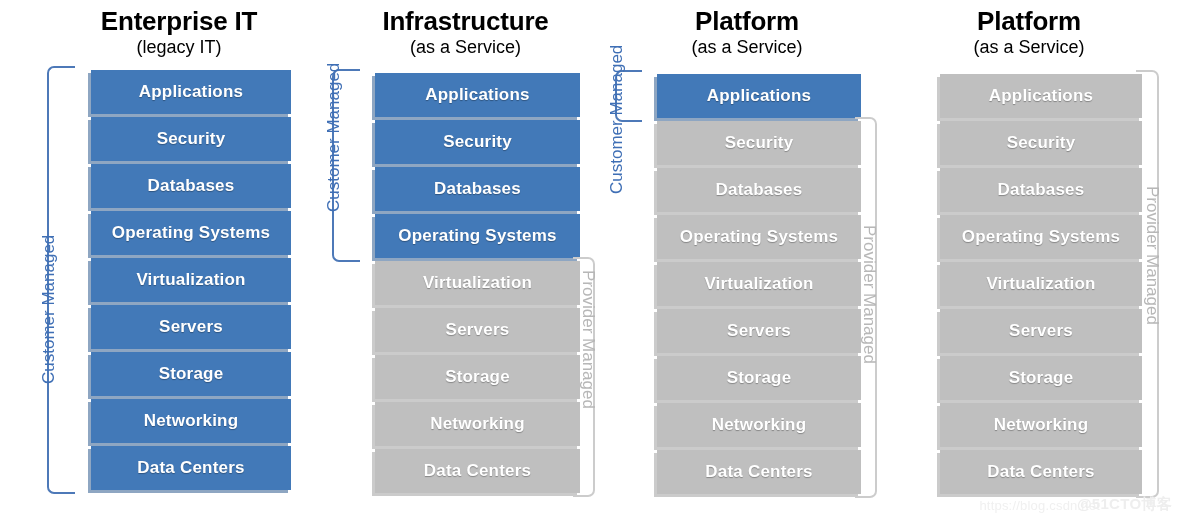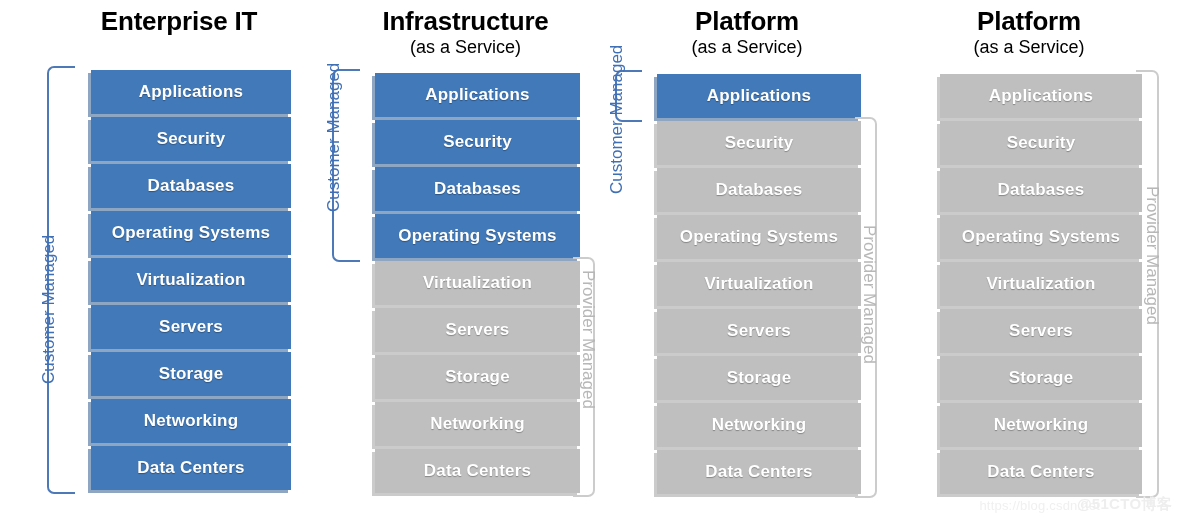--- a/index.html
+++ b/index.html
@@ -148,20 +148,21 @@
     letter-spacing: 0.3px;
   }
 </style>
 </head>
 <body>
 
 <div id="diagram">
     <div class="column" style="left: 79px; width: 200px;">
       <div class="col-title" style="top: 6px;">
         <span class="main">Enterprise IT</span>
+        <span class="sub">(legacy IT)</span>
       </div>
       <div class="layers" style="top: 70px;">
         <div class="layer blue" style="height: 44px; margin-bottom: 3px; font-size: 17px;">
           <span class="label">Applications</span>
         </div>
         <div class="layer blue" style="height: 44px; margin-bottom: 3px; font-size: 17px;">
           <span class="label">Security</span>
         </div>
         <div class="layer blue" style="height: 44px; margin-bottom: 3px; font-size: 17px;">
           <span class="label">Databases</span>

